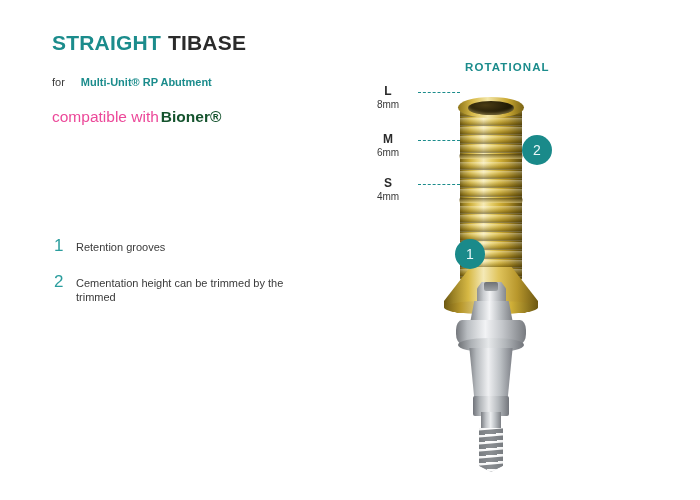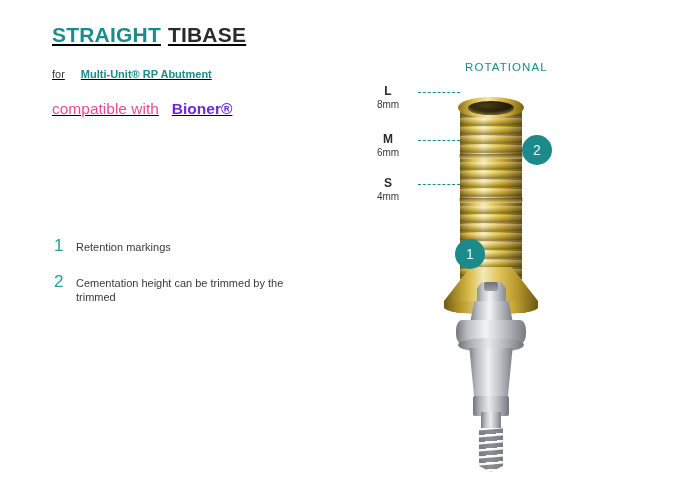--- a/index.html
+++ b/index.html
@@ -5,52 +5,52 @@
   * { box-sizing: border-box; margin: 0; padding: 0; }
   html, body {
     width: 700px; height: 500px;
     background: #ffffff;
     font-family: "Liberation Sans", sans-serif;
     overflow: hidden;
   }
   #sheet { position: relative; width: 700px; height: 500px; background: #ffffff; }
 
   
-  #textblock { position: absolute; left: 52px; top: 20px; width: 330px; text-decoration: underline; }
+  #textblock { position: absolute; left: 52px; top: 28px; width: 330px; }
 
   .title-row { font-size: 21px; font-weight: bold; letter-spacing: .2px; line-height: 30px; }
   .t-straight { color: #1b8c8c; }
   .t-tibase { color: #2b2b2b; margin-left: 7px; }
 
   .line2 { margin-top: 13px; font-size: 11px; line-height: 22px; white-space: nowrap; }
   .l-for { color: #3a3a3a; }
   .l-mu { color: #1b8c8c; font-weight: bold; margin-left: 16px; }
 
   .line3 { margin-top: 13px; font-size: 15.5px; line-height: 22px; white-space: nowrap; }
   .l-compat { color: #ec4899; }
-  .l-bioner { color: #6d28d9; font-weight: bold; margin-left: 13px; }
+  .l-bioner { color: #14532d; font-weight: bold; margin-left: 2px; }
 
   .line4 { margin-top: 13px; font-size: 15.5px; line-height: 22px; color: #3a3a3a; white-space: nowrap; }
 
   
   #legend { position: absolute; left: 54px; top: 238px; width: 270px; }
   .legend-item { position: relative; display: flex; align-items: flex-start; }
   .legend-item + .legend-item { margin-top: 20px; }
   .lg-num {
     color: #2a9d9d; font-size: 17px; line-height: 16px;
     width: 22px; flex: 0 0 22px; font-weight: normal;
   }
   .lg-txt { color: #3a3a3a; font-size: 11px; line-height: 14px; padding-top: 2px; }
 
   
   #product { position: absolute; left: 370px; top: 50px; width: 300px; height: 430px; }
 
   #rotational {
     position: absolute; left: 95px; top: 11px;
-    color: #1b8c8c; font-size: 11.5px; font-weight: normal; letter-spacing: 1.1px;
+    color: #1b8c8c; font-size: 11.5px; font-weight: bold; letter-spacing: 1.1px;
   }
 
   
   .size-mark { position: absolute; }
   .sm-letter { color: #2b2b2b; font-size: 12px; font-weight: bold; text-align: center; width: 36px; }
   .sm-mm { color: #3a3a3a; font-size: 10px; text-align: center; width: 36px; margin-top: 1px; }
   .sm-dash {
     position: absolute; left: 48px; top: 8px; width: 42px; height: 0;
     border-top: 1.6px dashed #1b8c8c;
   }
@@ -181,21 +181,21 @@
 
     <div class="line3">
       <span class="l-compat">compatible with</span><span class="l-bioner">Bioner®</span>
     </div>
 
   </div>
 
   <div id="legend">
     <div class="legend-item">
       <span class="lg-num">1</span>
-      <span class="lg-txt">Retention markings</span>
+      <span class="lg-txt">Retention grooves</span>
     </div>
     <div class="legend-item">
       <span class="lg-num">2</span>
       <span class="lg-txt">Cementation height can be trimmed by the trimmed</span>
     </div>
   </div>
 
   <div id="product">
 
     <div id="rotational">ROTATIONAL</div>

